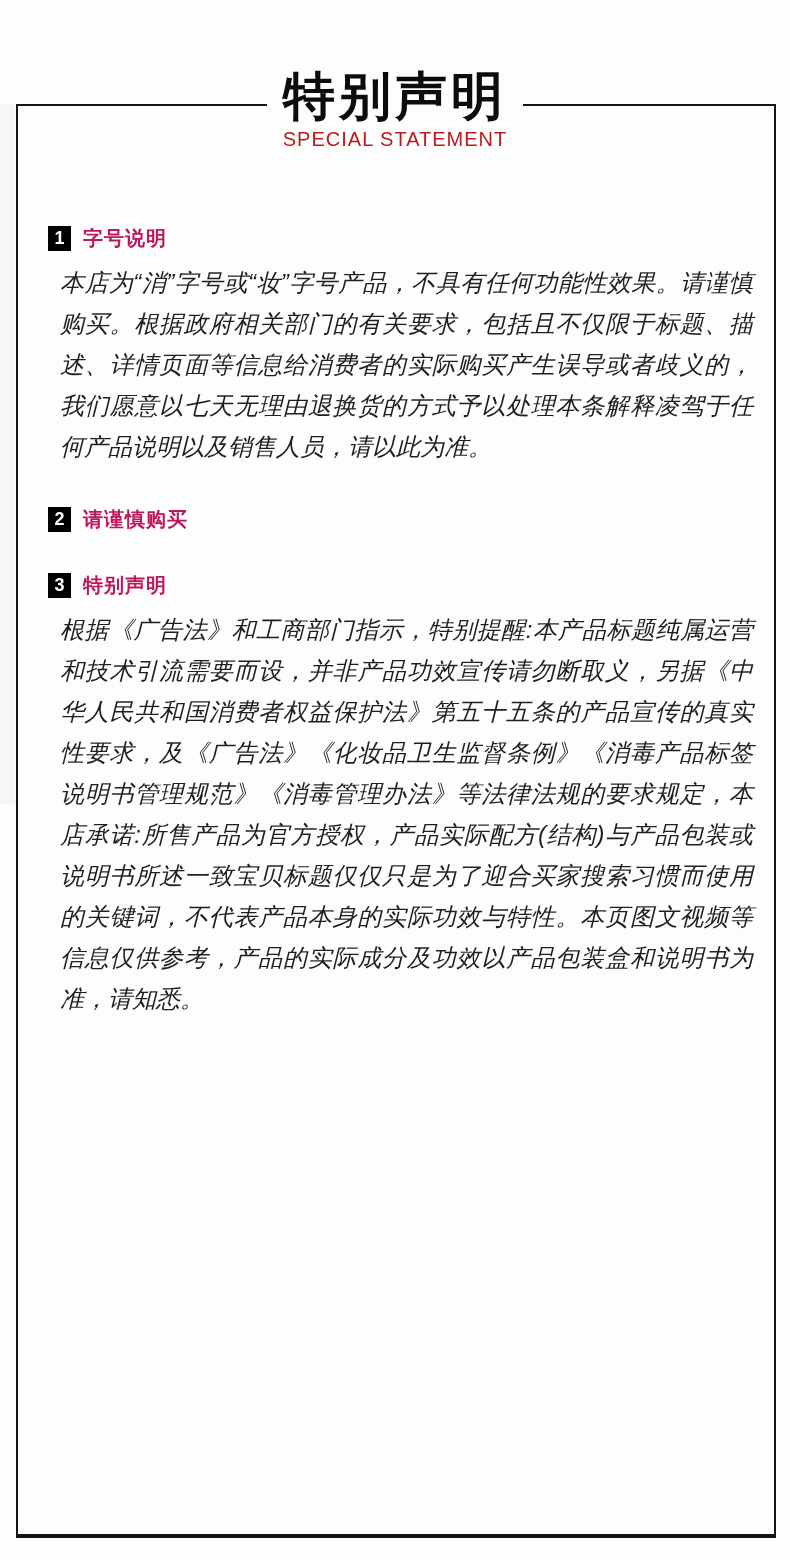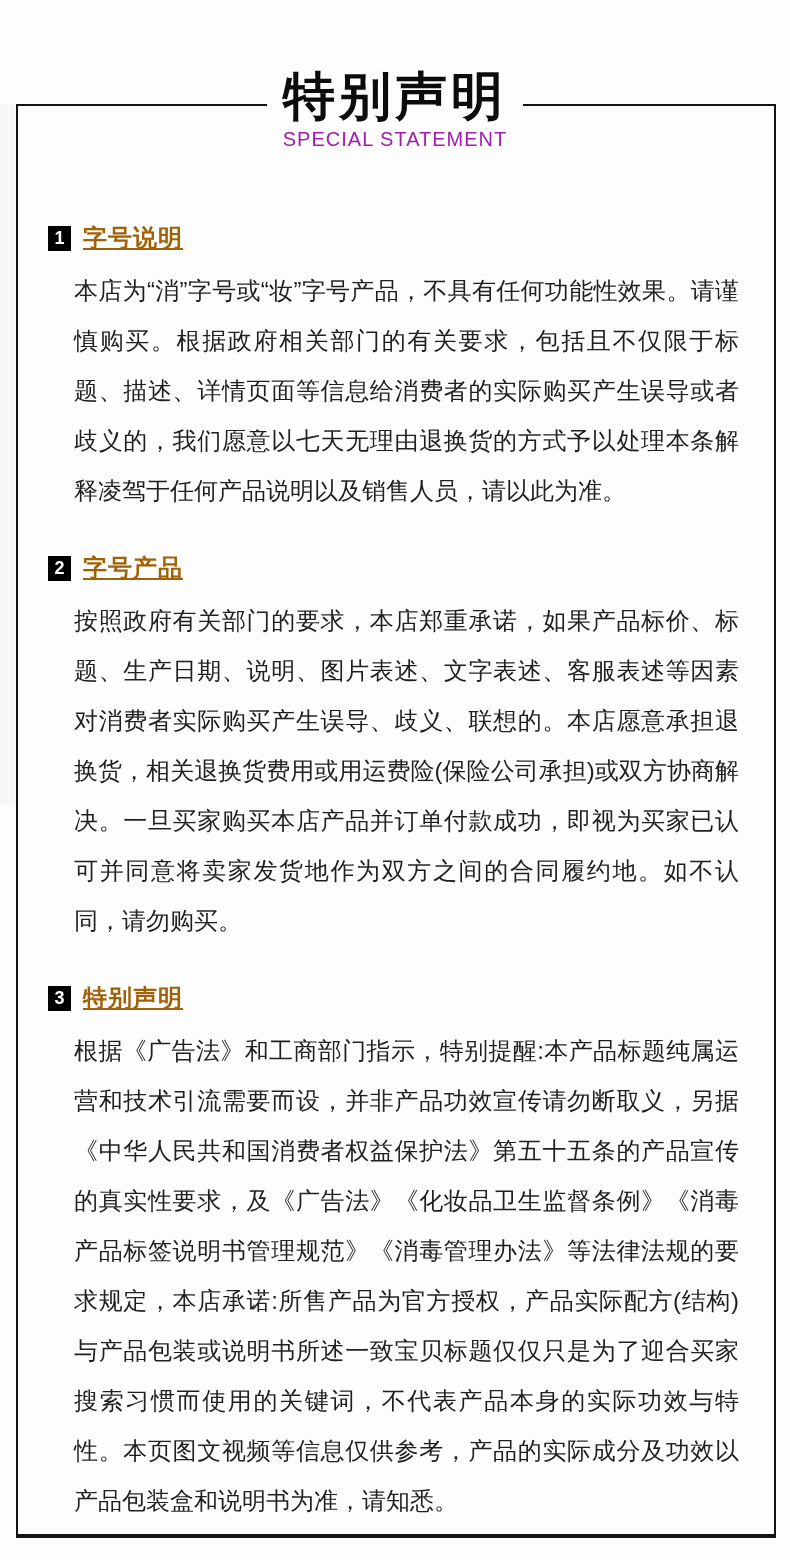--- a/index.html
+++ b/index.html
@@ -63,21 +63,21 @@
     line-height: 1;
     font-weight: 900;
     letter-spacing: 4px;
     color: #0c0c0c;
   }
   .subtitle {
     margin-top: 7px;
     font-size: 20px;
     line-height: 1;
     letter-spacing: 1px;
-    color: #a21caf;
+    color: #b91c1c;
   }
   
   .section { margin: 0; }
   .section + .section { margin-top: 38px; }
   .section-heading {
     display: flex;
     align-items: center;
     gap: 12px;
     margin-left: -12px;
     height: 28px;
@@ -88,37 +88,37 @@
     background: #000000;
     color: #ffffff;
     font-size: 18px;
     font-weight: 700;
     display: flex;
     align-items: center;
     justify-content: center;
     flex: 0 0 auto;
   }
   .heading-text {
-    font-size: 24px;
+    font-size: 20px;
     font-weight: 700;
     letter-spacing: 1px;
-    color: #a16207;
+    color: #be185d;
     line-height: 28px;
     white-space: nowrap;
-    text-decoration: underline;
   }
   .body-text { margin-top: 10px; }
   .body-text p {
-    margin: 14px;
+    margin: 0;
     font-size: 24px;
-    line-height: 50px;
+    line-height: 41px;
     color: #1f1f1f;
     text-align: justify;
     text-justify: inter-ideograph;
     word-break: break-all;
+    font-style: italic;
   }
 </style>
 </head>
 <body>
 
 <div class="page">
 
   <div class="gutter-shade"></div>
 
   <div class="frame">
@@ -130,24 +130,23 @@
           <span class="heading-text">字号说明</span>
         </div>
         <div class="body-text">
           <p>本店为“消”字号或“妆”字号产品，不具有任何功能性效果。请谨慎购买。根据政府相关部门的有关要求，包括且不仅限于标题、描述、详情页面等信息给消费者的实际购买产生误导或者歧义的，我们愿意以七天无理由退换货的方式予以处理本条解释凌驾于任何产品说明以及销售人员，请以此为准。</p>
         </div>
       </div>
 
       <div class="section">
         <div class="section-heading">
           <span class="badge">2</span>
-          <span class="heading-text">字号产品</span>
+          <span class="heading-text">请谨慎购买</span>
         </div>
         <div class="body-text">
-          <p>按照政府有关部门的要求，本店郑重承诺，如果产品标价、标题、生产日期、说明、图片表述、文字表述、客服表述等因素对消费者实际购买产生误导、歧义、联想的。本店愿意承担退换货，相关退换货费用或用运费险(保险公司承担)或双方协商解决。一旦买家购买本店产品并订单付款成功，即视为买家已认可并同意将卖家发货地作为双方之间的合同履约地。如不认同，请勿购买。</p>
         </div>
       </div>
 
       <div class="section">
         <div class="section-heading">
           <span class="badge">3</span>
           <span class="heading-text">特别声明</span>
         </div>
         <div class="body-text">
           <p>根据《广告法》和工商部门指示，特别提醒:本产品标题纯属运营和技术引流需要而设，并非产品功效宣传请勿断取义，另据《中华人民共和国消费者权益保护法》第五十五条的产品宣传的真实性要求，及《广告法》《化妆品卫生监督条例》《消毒产品标签说明书管理规范》《消毒管理办法》等法律法规的要求规定，本店承诺:所售产品为官方授权，产品实际配方(结构)与产品包装或说明书所述一致宝贝标题仅仅只是为了迎合买家搜索习惯而使用的关键词，不代表产品本身的实际功效与特性。本页图文视频等信息仅供参考，产品的实际成分及功效以产品包装盒和说明书为准，请知悉。</p>

